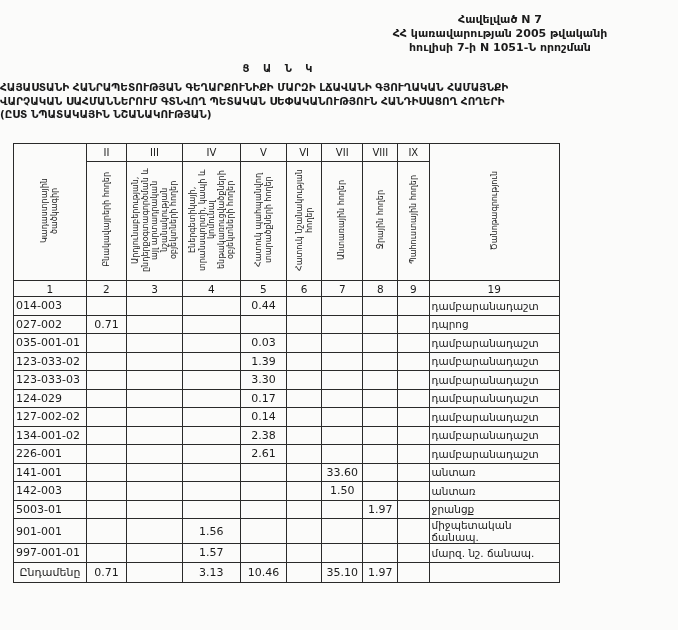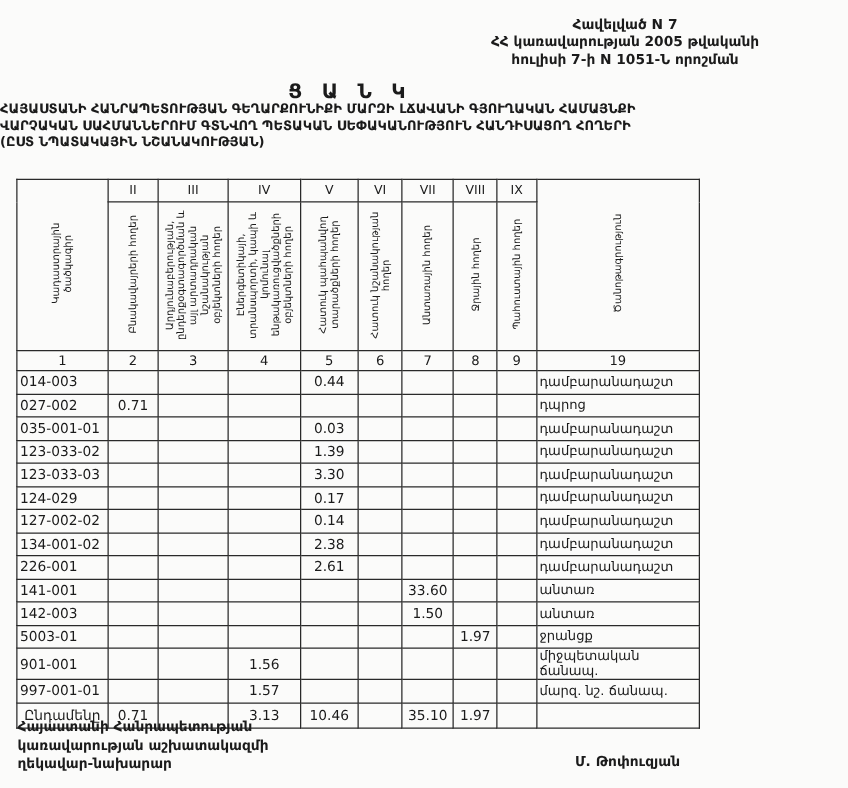--- a/index.html
+++ b/index.html
@@ -9,21 +9,21 @@
     font-family:"DejaVu Sans", sans-serif;
     -webkit-font-smoothing:antialiased;
   }
   .page{width:560px;height:630px;position:relative;}
   .doc-header{
     position:absolute;top:13px;left:340px;width:320px;
     text-align:center;font-size:11px;font-weight:bold;line-height:14px;
   }
   .doc-title{
     position:absolute;top:63px;left:0;width:100%;
-    text-align:center;font-size:16px;font-weight:bold;letter-spacing:5px;
+    text-align:center;font-size:10px;font-weight:bold;letter-spacing:5px;
   }
   .doc-subtitle{
     position:absolute;top:81px;left:0;width:100%;
     font-size:10.5px;font-weight:bold;line-height:13.5px;
   }
   table.land{
     position:absolute;top:143px;left:13px;
     border-collapse:collapse;table-layout:fixed;
     font-size:11px;color:#1b1b1b;
   }
@@ -303,22 +303,14 @@
           <td class="val">10.46</td>
           <td class="val"></td>
           <td class="val">35.10</td>
           <td class="val">1.97</td>
           <td class="val"></td>
           <td class="note"></td>
         </tr>
       </tbody>
   </table>
 
-  <div class="footer">
-    <div class="footer-left">
-      <div>Հայաստանի Հանրապետության</div>
-      <div>կառավարության աշխատակազմի</div>
-      <div>ղեկավար-նախարար</div>
-    </div>
-    <div class="signature">Մ. Թոփուզյան</div>
-  </div>
 
 </div>
 
 </body></html>

